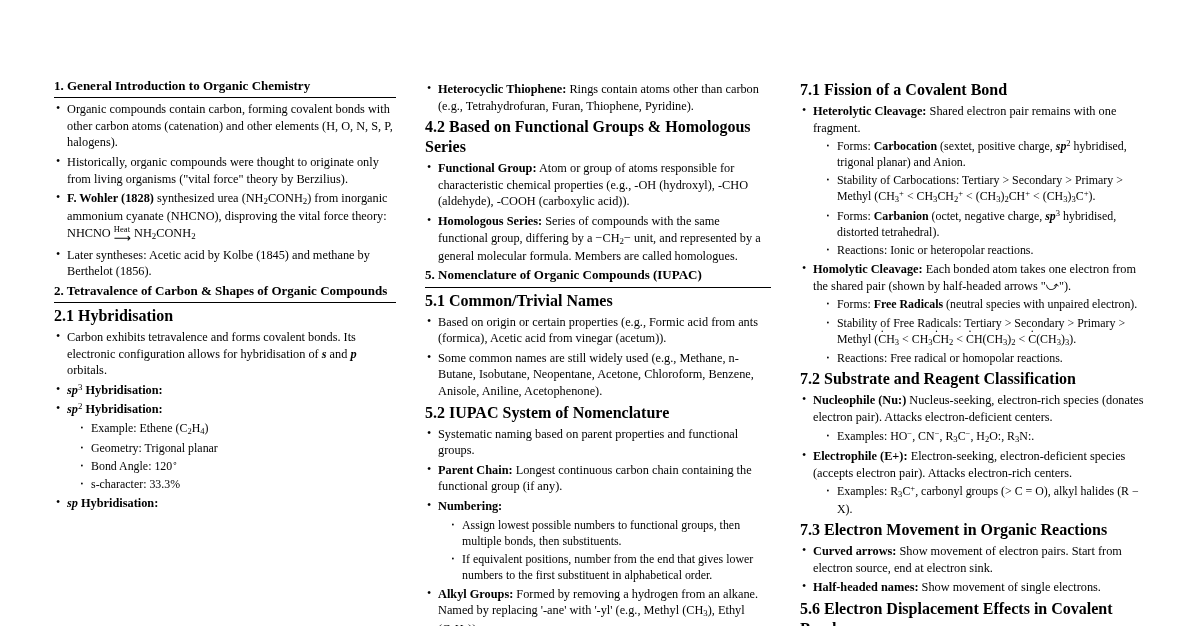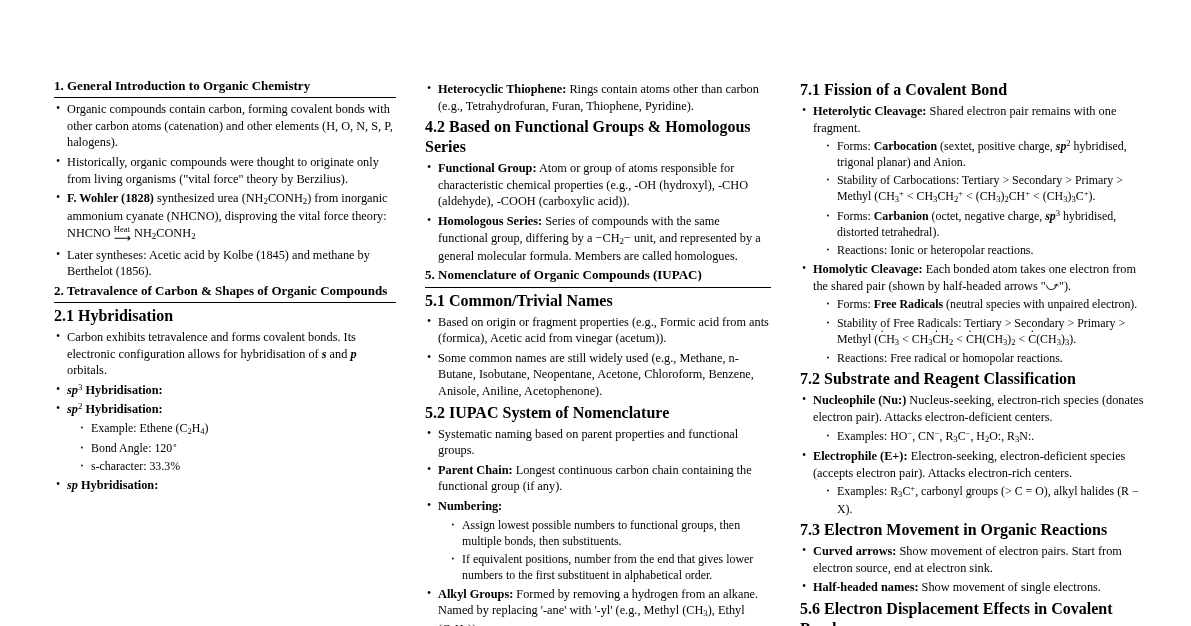--- a/index.html
+++ b/index.html
@@ -130,39 +130,40 @@
           <li><b>F. Wohler (1828)</b> synthesized urea (NH<sub>2</sub>CONH<sub>2</sub>) from inorganic ammonium cyanate (NHCNO), disproving the vital force theory: NHCNO <span class="rxn"><span class="lbl">Heat</span><span class="arr">⟶</span></span> NH<sub>2</sub>CONH<sub>2</sub></li>
           <li>Later syntheses: Acetic acid by Kolbe (1845) and methane by Berthelot (1856).</li>
         </ul>
         <h1 class="sec">2. Tetravalence of Carbon &amp; Shapes of Organic Compounds</h1>
         <h2 class="sub">2.1 Hybridisation</h2>
         <ul class="lvl1">
           <li>Carbon exhibits tetravalence and forms covalent bonds. Its electronic configuration allows for hybridisation of <i>s</i> and <i>p</i> orbitals.</li>
           <li><i>sp</i><sup>3</sup> <b>Hybridisation:</b></li>
           <li><i>sp</i><sup>2</sup> <b>Hybridisation:</b><ul class="lvl2">
               <li>Example: Ethene (C<sub>2</sub>H<sub>4</sub>)</li>
+              <li>Geometry: Trigonal planar</li>
               <li>Bond Angle: 120<sup>∘</sup></li>
               <li>s-character: 33.3%</li>
             </ul></li>
           <li><i>sp</i> <b>Hybridisation:</b></li>
         </ul>
       </div>
     <div class="col mid" id="col-mid">
         <ul class="lvl1">
           <li><b>Heterocyclic Thiophene:</b> Rings contain atoms other than carbon (e.g., Tetrahydrofuran, Furan, Thiophene, Pyridine).</li>
         </ul>
         <h2 class="sub">4.2 Based on Functional Groups &amp; Homologous Series</h2>
         <ul class="lvl1">
           <li><b>Functional Group:</b> Atom or group of atoms responsible for characteristic chemical properties (e.g., -OH (hydroxyl), -CHO (aldehyde), -COOH (carboxylic acid)).</li>
           <li><b>Homologous Series:</b> Series of compounds with the same functional group, differing by a −CH<sub>2</sub>− unit, and represented by a general molecular formula. Members are called homologues.</li>
         </ul>
         <h1 class="sec">5. Nomenclature of Organic Compounds (IUPAC)</h1>
         <h2 class="sub">5.1 Common/Trivial Names</h2>
         <ul class="lvl1">
-          <li>Based on origin or fragment properties (e.g., Formic acid from ants (formica), Acetic acid from vinegar (acetum)).</li>
+          <li>Based on origin or certain properties (e.g., Formic acid from ants (formica), Acetic acid from vinegar (acetum)).</li>
           <li>Some common names are still widely used (e.g., Methane, n-Butane, Isobutane, Neopentane, Acetone, Chloroform, Benzene, Anisole, Aniline, Acetophenone).</li>
         </ul>
         <h2 class="sub">5.2 IUPAC System of Nomenclature</h2>
         <ul class="lvl1">
           <li>Systematic naming based on parent properties and functional groups.</li>
           <li><b>Parent Chain:</b> Longest continuous carbon chain containing the functional group (if any).</li>
           <li><b>Numbering:</b><ul class="lvl2">
               <li>Assign lowest possible numbers to functional groups, then multiple bonds, then substituents.</li>
               <li>If equivalent positions, number from the end that gives lower numbers to the first substituent in alphabetical order.</li>
             </ul></li>

